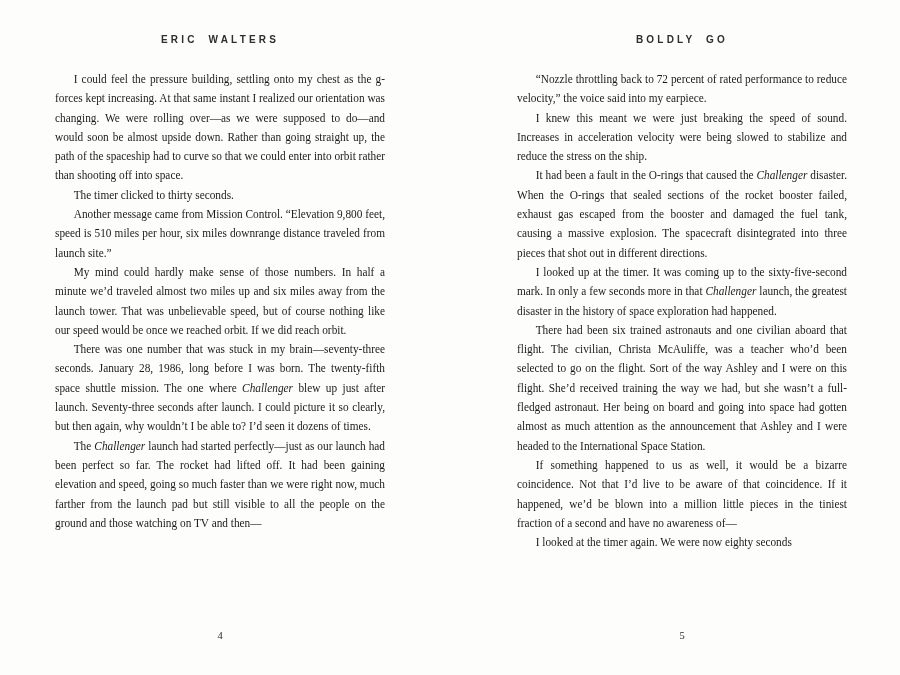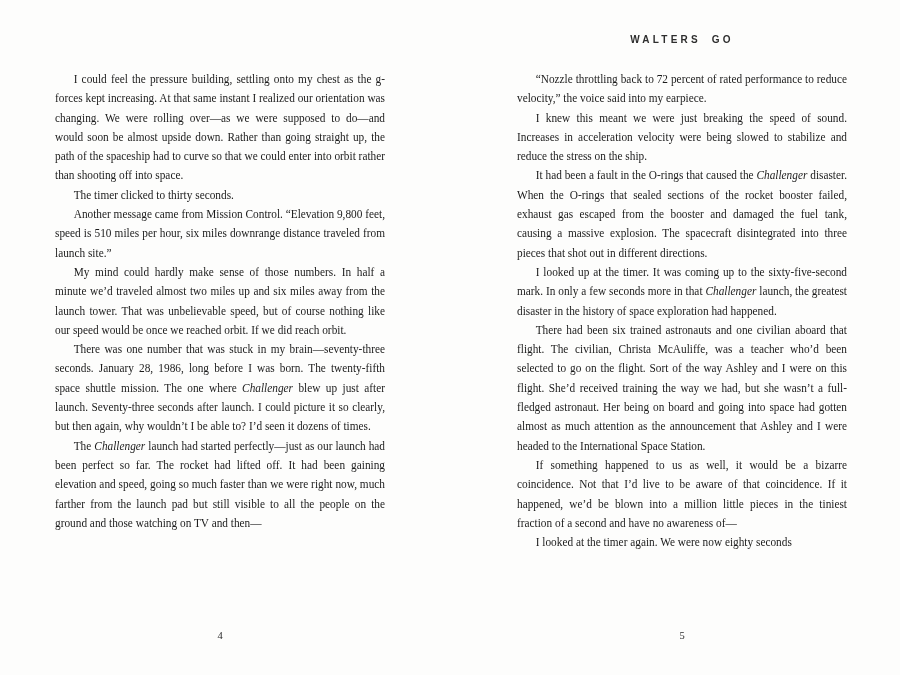--- a/index.html
+++ b/index.html
@@ -73,33 +73,34 @@
     font-size: 10.5px;
     color: #2b2b2b;
   }
 </style>
 </head>
 <body>
 
 <div class="spread">
 
   <section class="page left">
+    <div class="running-header">ERIC WALTERS</div>
     <div class="body-text">
         <p>I could feel the pressure building, settling onto my chest as the g-forces kept increasing. At that same instant I realized our orientation was changing. We were rolling over—as we were supposed to do—and would soon be almost upside down. Rather than going straight up, the path of the spaceship had to curve so that we could enter into orbit rather than shooting off into space.</p>
         <p>The timer clicked to thirty seconds.</p>
         <p>Another message came from Mission Control. “Elevation 9,800 feet, speed is 510 miles per hour, six miles downrange distance traveled from launch site.”</p>
         <p>My mind could hardly make sense of those numbers. In half a minute we’d traveled almost two miles up and six miles away from the launch tower. That was unbelievable speed, but of course nothing like our speed would be once we reached orbit. If we did reach orbit.</p>
         <p>There was one number that was stuck in my brain—seventy-three seconds. January 28, 1986, long before I was born. The twenty-fifth space shuttle mission. The one where <i>Challenger</i> blew up just after launch. Seventy-three seconds after launch. I could picture it so clearly, but then again, why wouldn’t I be able to? I’d seen it dozens of times.</p>
         <p>The <i>Challenger</i> launch had started perfectly—just as our launch had been perfect so far. The rocket had lifted off. It had been gaining elevation and speed, going so much faster than we were right now, much farther from the launch pad but still visible to all the people on the ground and those watching on TV and then—</p>
       </div>
     <div class="page-number">4</div>
   </section>
 
   <section class="page right">
-    <div class="running-header">WALTERS GO</div>
+    <div class="running-header">BOLDLY GO</div>
     <div class="body-text">
         <p>“Nozzle throttling back to 72 percent of rated performance to reduce velocity,” the voice said into my earpiece.</p>
         <p>I knew this meant we were just breaking the speed of sound. Increases in acceleration velocity were being slowed to stabilize and reduce the stress on the ship.</p>
         <p>It had been a fault in the O-rings that caused the <i>Challenger</i> disaster. When the O-rings that sealed sections of the rocket booster failed, exhaust gas escaped from the booster and damaged the fuel tank, causing a massive explosion. The spacecraft disintegrated into three pieces that shot out in different directions.</p>
         <p>I looked up at the timer. It was coming up to the sixty-five-second mark. In only a few seconds more in that <i>Challenger</i> launch, the greatest disaster in the history of space exploration had happened.</p>
         <p>There had been six trained astronauts and one civilian aboard that flight. The civilian, Christa McAuliffe, was a teacher who’d been selected to go on the flight. Sort of the way Ashley and I were on this flight. She’d received training the way we had, but she wasn’t a full-fledged astronaut. Her being on board and going into space had gotten almost as much attention as the announcement that Ashley and I were headed to the International Space Station.</p>
         <p>If something happened to us as well, it would be a bizarre coincidence. Not that I’d live to be aware of that coincidence. If it happened, we’d be blown into a million little pieces in the tiniest fraction of a second and have no awareness of—</p>
         <p>I looked at the timer again. We were now eighty seconds</p>
       </div>
     <div class="page-number">5</div>

